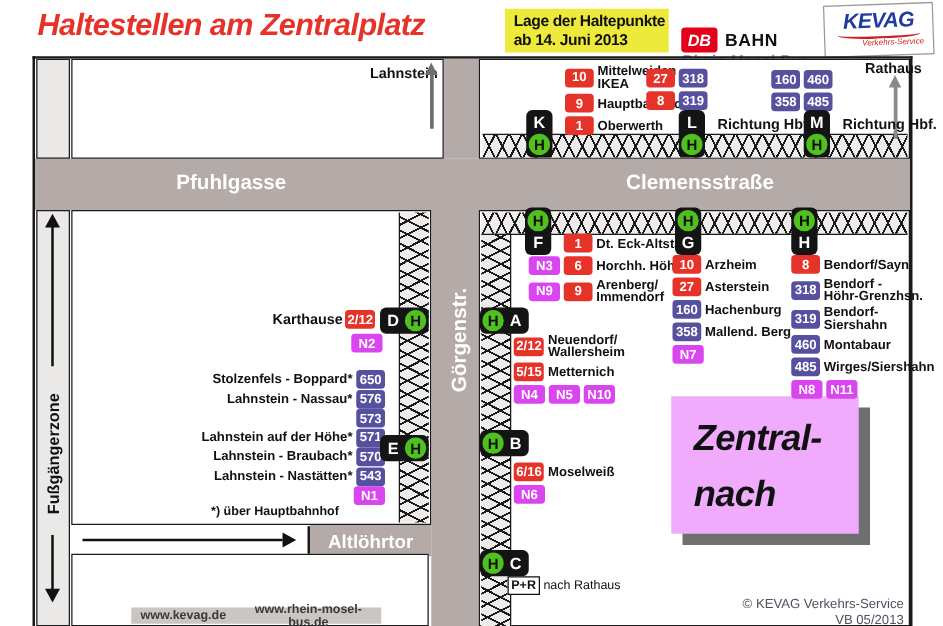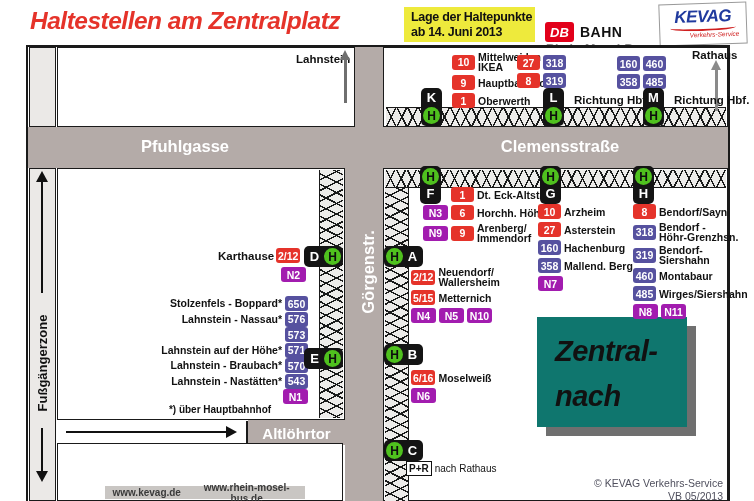--- a/index.html
+++ b/index.html
@@ -39,36 +39,36 @@
   .pletter{color:#fff;font-weight:bold;font-size:13px;width:17px;height:16px;line-height:16px;text-align:center;}
   .hsign{width:17px;height:17px;background:#4fc11e;border-radius:50%;color:#0d0d0d;font-weight:bold;
          font-size:12px;display:flex;align-items:center;justify-content:center;flex:none;}
   
   .col-list{position:absolute;z-index:4;}
   .row{display:flex;align-items:center;gap:3px;margin-bottom:3px;min-height:15px;}
   .rb{height:15px;min-width:23px;padding:0 2px;border-radius:3px;color:#fff;font-weight:bold;font-size:10.5px;
       display:inline-flex;align-items:center;justify-content:center;box-sizing:border-box;flex:none;}
   .rb.red{background:#e5332a;}
   .rb.pur{background:#56519f;}
-  .rb.navy{background:#a21caf;min-width:25px;}
+  .rb.navy{background:#d946ef;min-width:25px;}
   .rb.pr{background:#fff;color:#111;border:1.5px solid #111;border-radius:0;font-size:10px;}
   .rb.sp{visibility:hidden;min-width:25px;}
   .rlabel{font-weight:bold;font-size:10.5px;line-height:10px;white-space:pre-line;}
   .label-first{width:158px;}
   .label-first .row{justify-content:flex-end;margin-bottom:0.5px;}
   .label-first .rlabel{text-align:right;line-height:15px;}
   .plain-label .rlabel{font-weight:normal;font-size:10px;}
   .small-bold{font-weight:bold;font-size:11.5px;white-space:nowrap;}
   
   .tri-up{width:0;height:0;border-left:6px solid transparent;border-right:6px solid transparent;}
   .tri-down{width:0;height:0;border-left:6px solid transparent;border-right:6px solid transparent;}
   .tri-right{width:0;height:0;border-top:6px solid transparent;border-bottom:6px solid transparent;
              border-left:11px solid #111;}
   
-  .zbox{background:#0f766e;box-shadow:9px 9px 0 #6f6f6f;padding:12px 0 0 18px;box-sizing:border-box;}
+  .zbox{background:#f0abfc;box-shadow:9px 9px 0 #6f6f6f;padding:12px 0 0 18px;box-sizing:border-box;}
   .ztext{font-style:italic;font-weight:bold;font-size:29px;line-height:45px;letter-spacing:-0.5px;}
   
   .urlbar{background:#c9c6c3;display:flex;align-items:center;font-weight:bold;font-size:10px;color:#3a3a3a;}
   .copyright{font-size:10.5px;color:#50505e;line-height:12.5px;text-align:right;}
   .footnote{font-weight:bold;font-size:10px;}
 </style>
 </head>
 <body>
 
 <div class="canvas">

